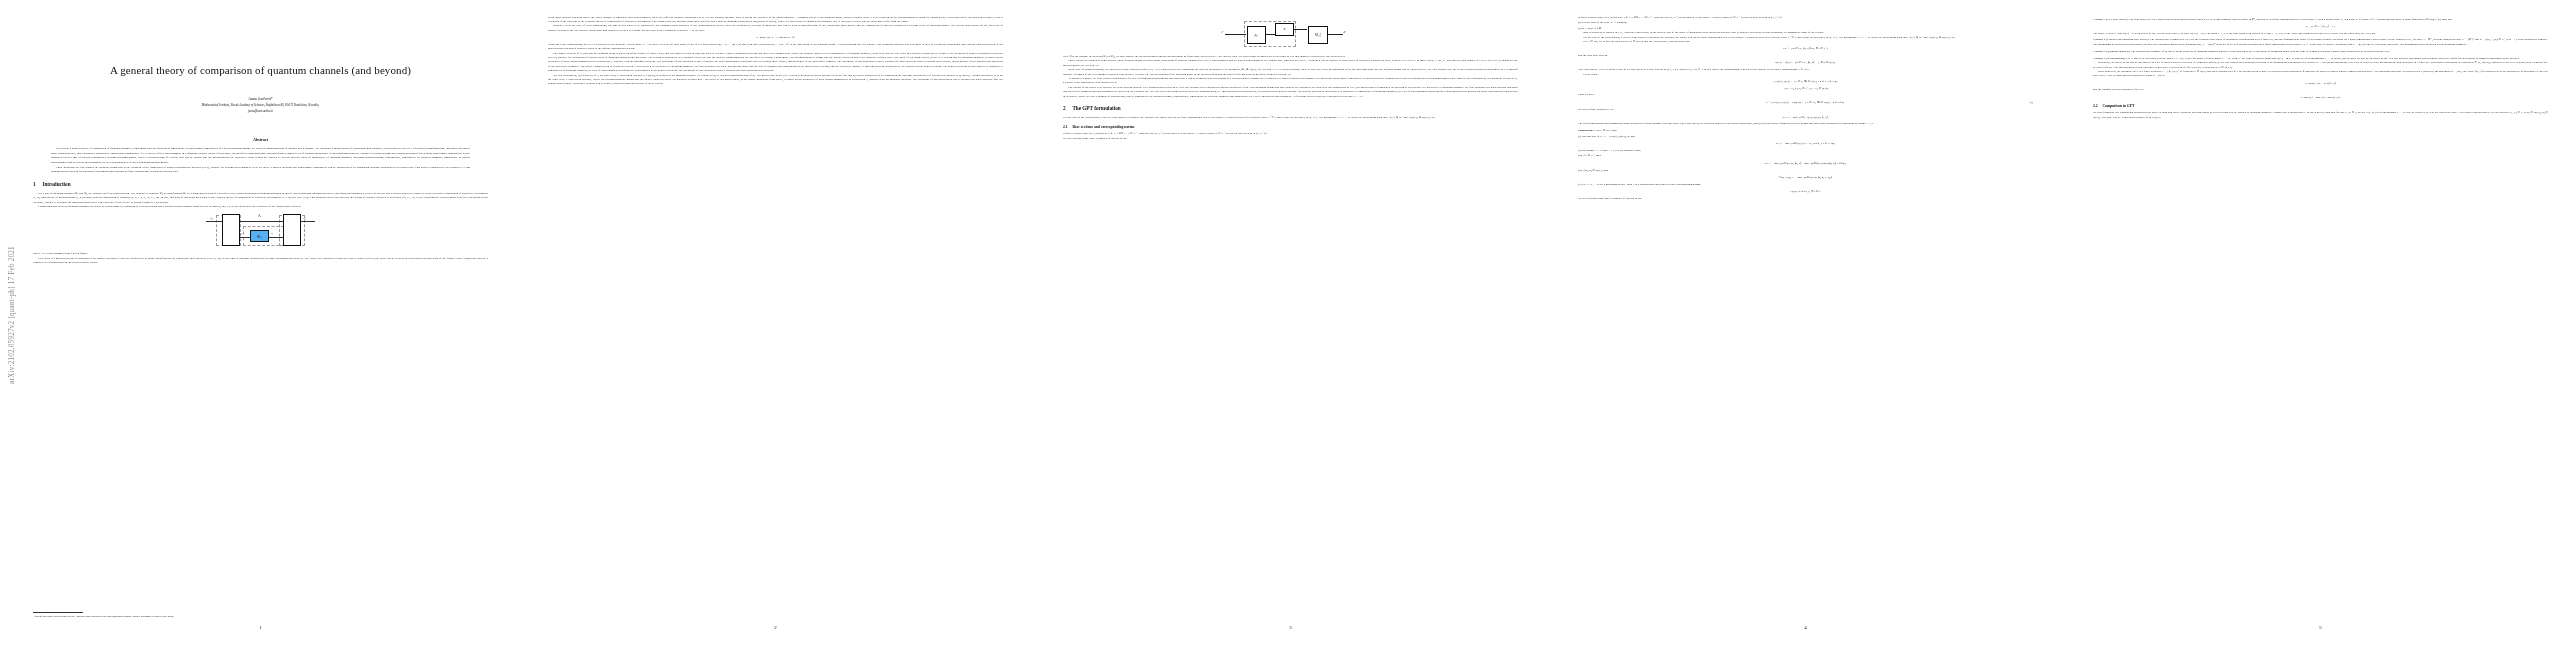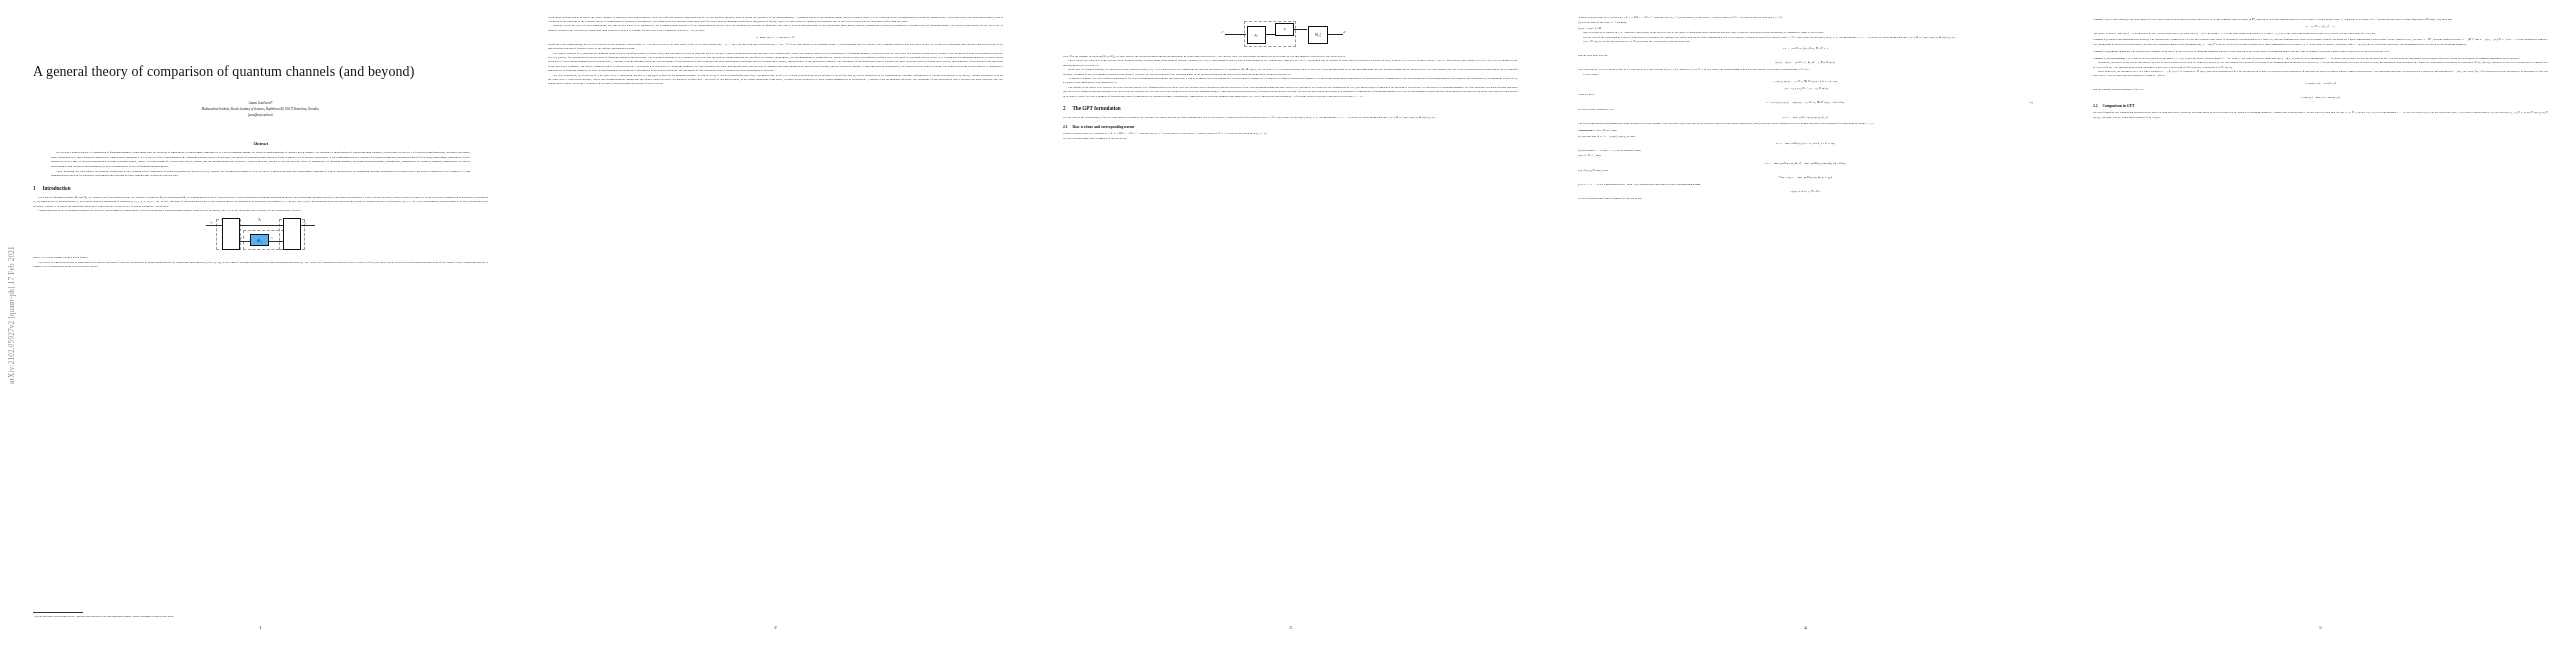--- a/index.html
+++ b/index.html
@@ -6,21 +6,21 @@
   body{width:2576px;height:667px;font-family:"Liberation Serif",serif;color:#111;overflow:hidden;}
   .viewer{position:relative;width:2576px;height:667px;background:#fff;display:flex;flex-direction:row;align-items:flex-start;}
   .page{position:relative;width:515px;height:667px;background:#fff;box-sizing:border-box;}
   .page-inner{position:absolute;left:33px;right:27px;top:14.5px;bottom:25.6px;}
   .pagenum{position:absolute;bottom:11px;left:0;right:0;text-align:center;font-size:5px;color:#111;}
   .ln{font-size:2.9px;line-height:4.4px;text-align:justify;color:#1a1a1a;letter-spacing:0.01px;
       font-family:"Liberation Serif",serif;hyphens:auto;overflow-wrap:anywhere;}
   .ln p{margin:0 0 0 0;text-indent:5px;}
   .ln p.noind{text-indent:0;}
   .ln p+p{margin-top:0;}
-  h1.title{font-size:14px;font-weight:400;text-align:left;margin:49px 0 0 0;font-family:"Liberation Serif",serif;letter-spacing:0.1px;}
+  h1.title{font-size:11px;font-weight:400;text-align:center;margin:49px 0 0 0;font-family:"Liberation Serif",serif;letter-spacing:0.1px;}
   .author{font-size:4px;text-align:center;margin-top:20px;}
   .affil{font-size:3px;text-align:center;font-style:italic;margin-top:2.8px;line-height:5px;}
   .email{font-size:3px;text-align:center;font-style:italic;margin-top:0.6px;}
   h2.abs{font-size:4.1px;font-weight:bold;text-align:center;margin:24.5px 0 3.9px 0;}
   .absbody{font-size:2.9px;line-height:4.6px;text-align:justify;margin:0 18px;}
   .absbody p{margin:0;text-indent:5px;}
   h2.sect{font-size:5.2px;font-weight:bold;margin:7.2px 0 3.9px 0;}
   h2.sect .num{display:inline-block;min-width:9.4px;}
   h3.subsect{font-size:3.7px;font-weight:bold;margin:5px 0 2.8px 0;}
   h3.subsect .num{display:inline-block;min-width:9.4px;}

